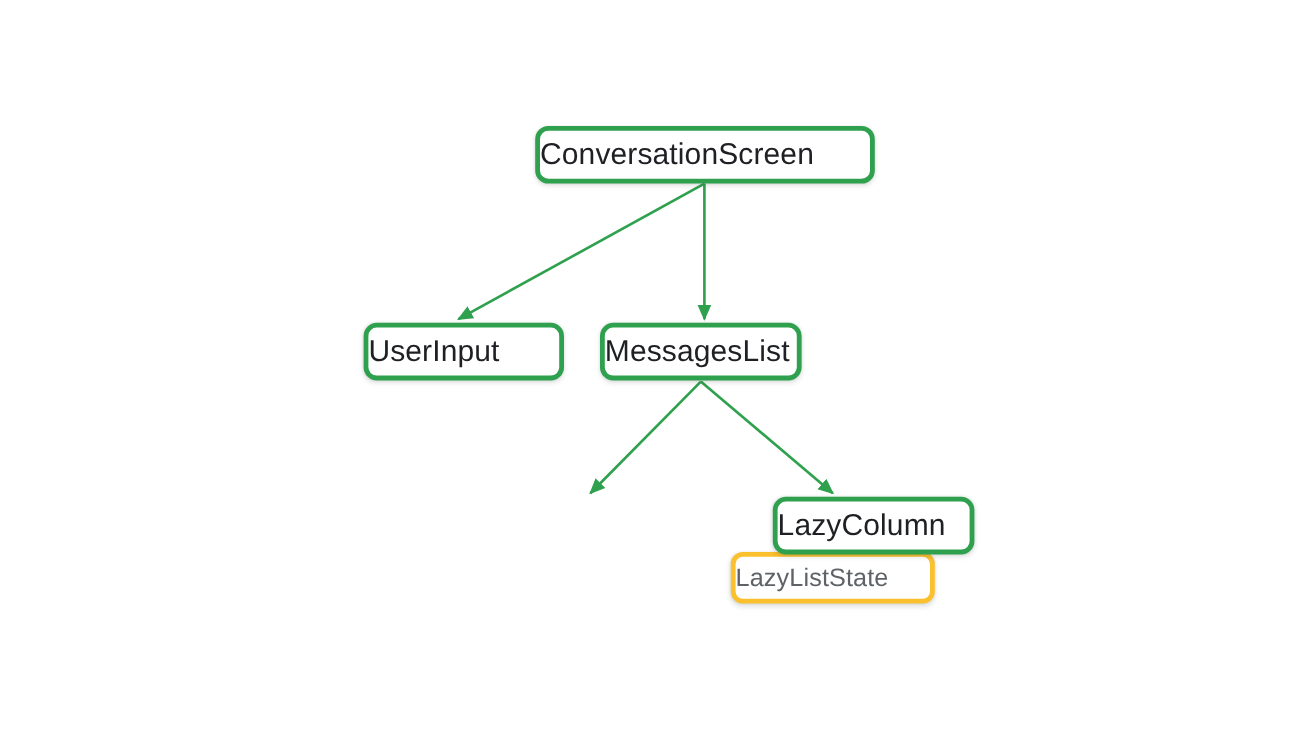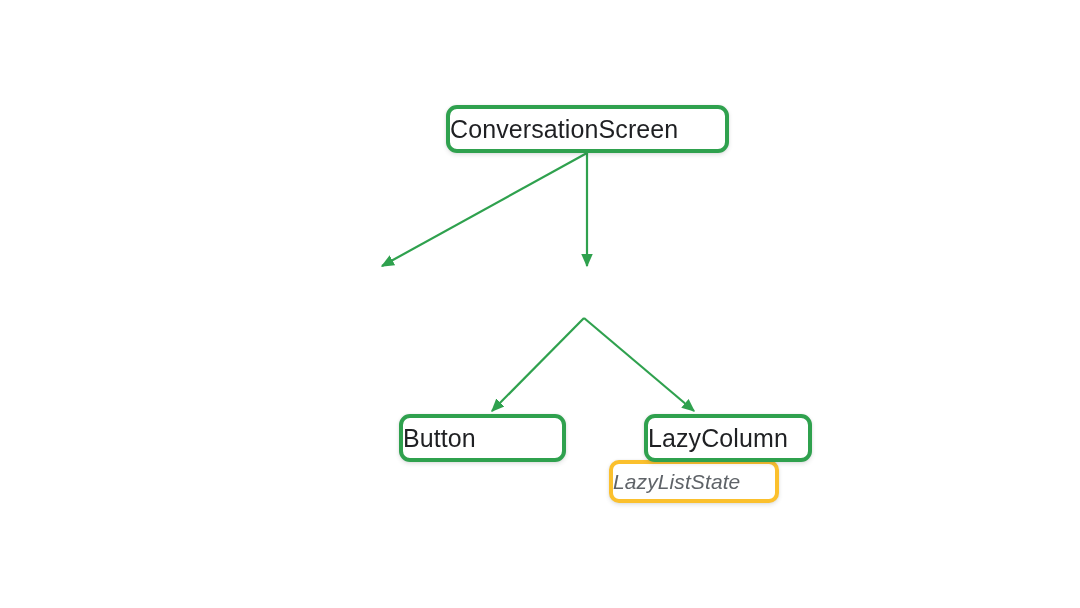--- a/index.html
+++ b/index.html
@@ -40,21 +40,20 @@
     line-height: 1;
     color: #1f2023;
     letter-spacing: 0.1px;
     white-space: nowrap;
   }
   .node.state {
     border-color: #fbc02d;
     border-width: 4px;
     border-radius: 10px;
     z-index: 2;
-    font-style: italic;
   }
   .node.state .node-label {
     color: #5f6368;
     font-size: 21px;
   }
 </style>
 </head>
 <body>
 
 <div id="canvas">
@@ -70,25 +69,28 @@
         <line x1="587" y1="153" x2="587" y2="266"></line>
         <line x1="584" y1="318" x2="492" y2="411"></line>
         <line x1="584" y1="318" x2="694" y2="411"></line>
       </g>
   </svg>
 
   <div class="node" style="left: 446px; top: 105px; width: 283px; height: 48px;">
     <span class="node-label">ConversationScreen</span>
   </div>
 
+  <div class="node" style="left: 303px; top: 269px; width: 167px; height: 48px;">
+    <span class="node-label">UserInput</span>
+  </div>
 
+  <div class="node" style="left: 500px; top: 269px; width: 168px; height: 48px;">
+    <span class="node-label">MessagesList</span>
+  </div>
 
-  <div class="node" style="left: 399px; top: 414px; width: 167px; height: 48px;">
-    <span class="node-label">Button</span>
-  </div>
 
   <div class="node" style="left: 644px; top: 414px; width: 168px; height: 48px;">
     <span class="node-label">LazyColumn</span>
   </div>
 
   <div class="node state" style="left: 609px; top: 460px; width: 170px; height: 43px;">
     <span class="node-label">LazyListState</span>
   </div>
 
 </div>

